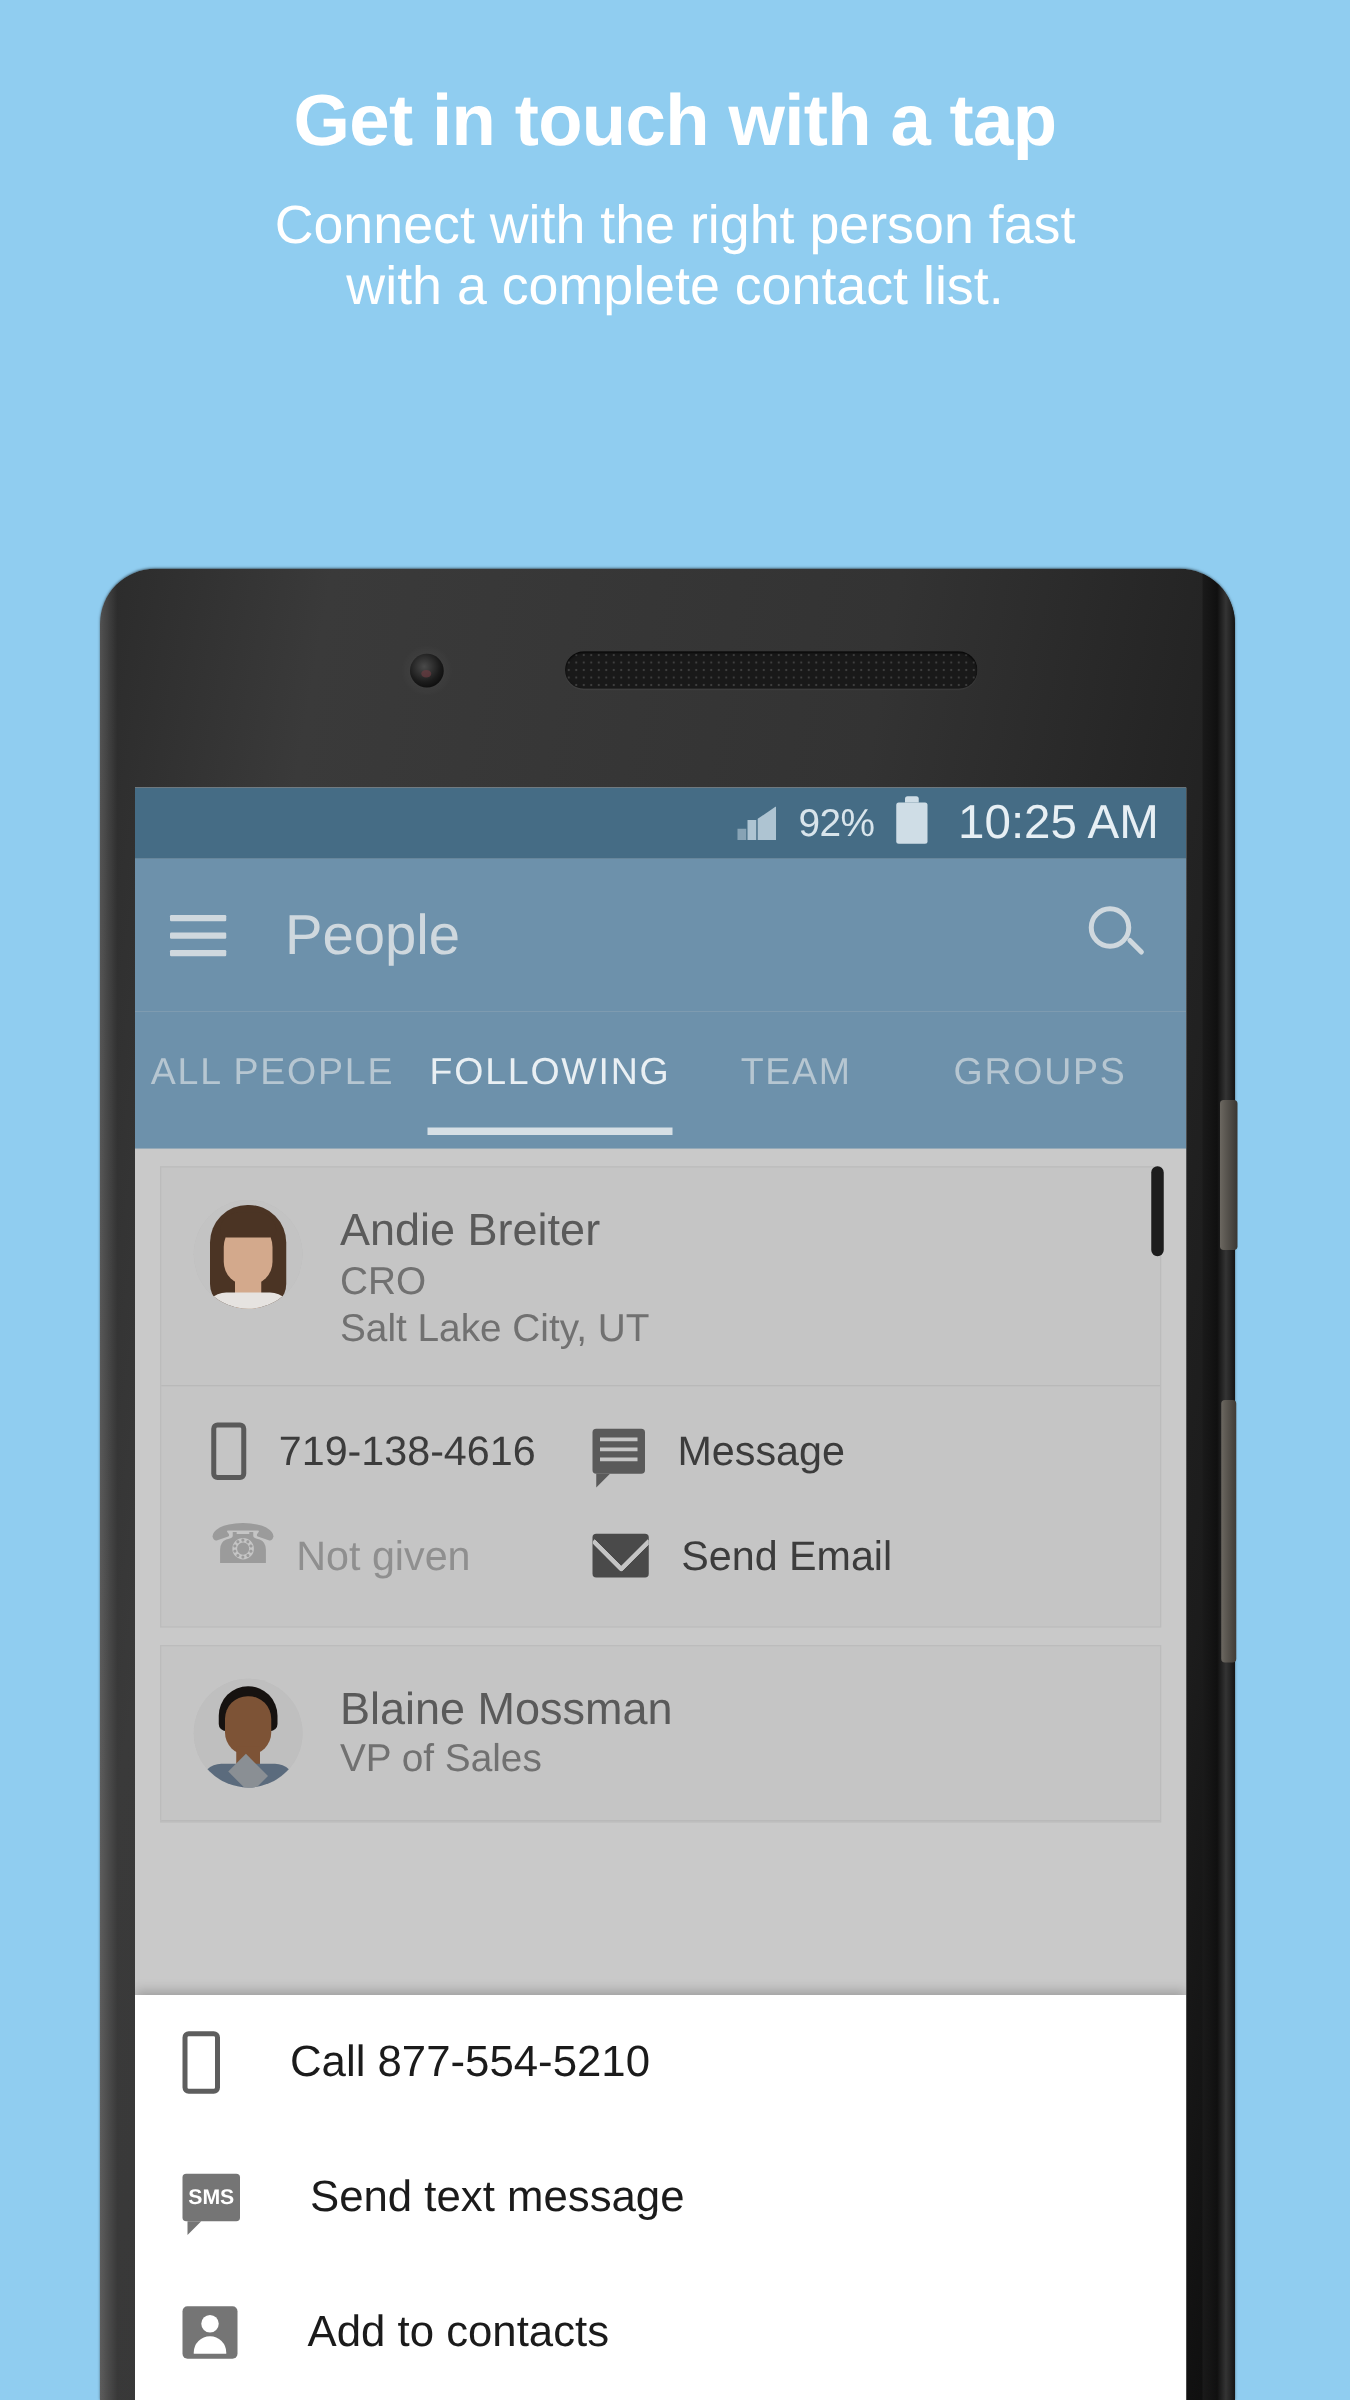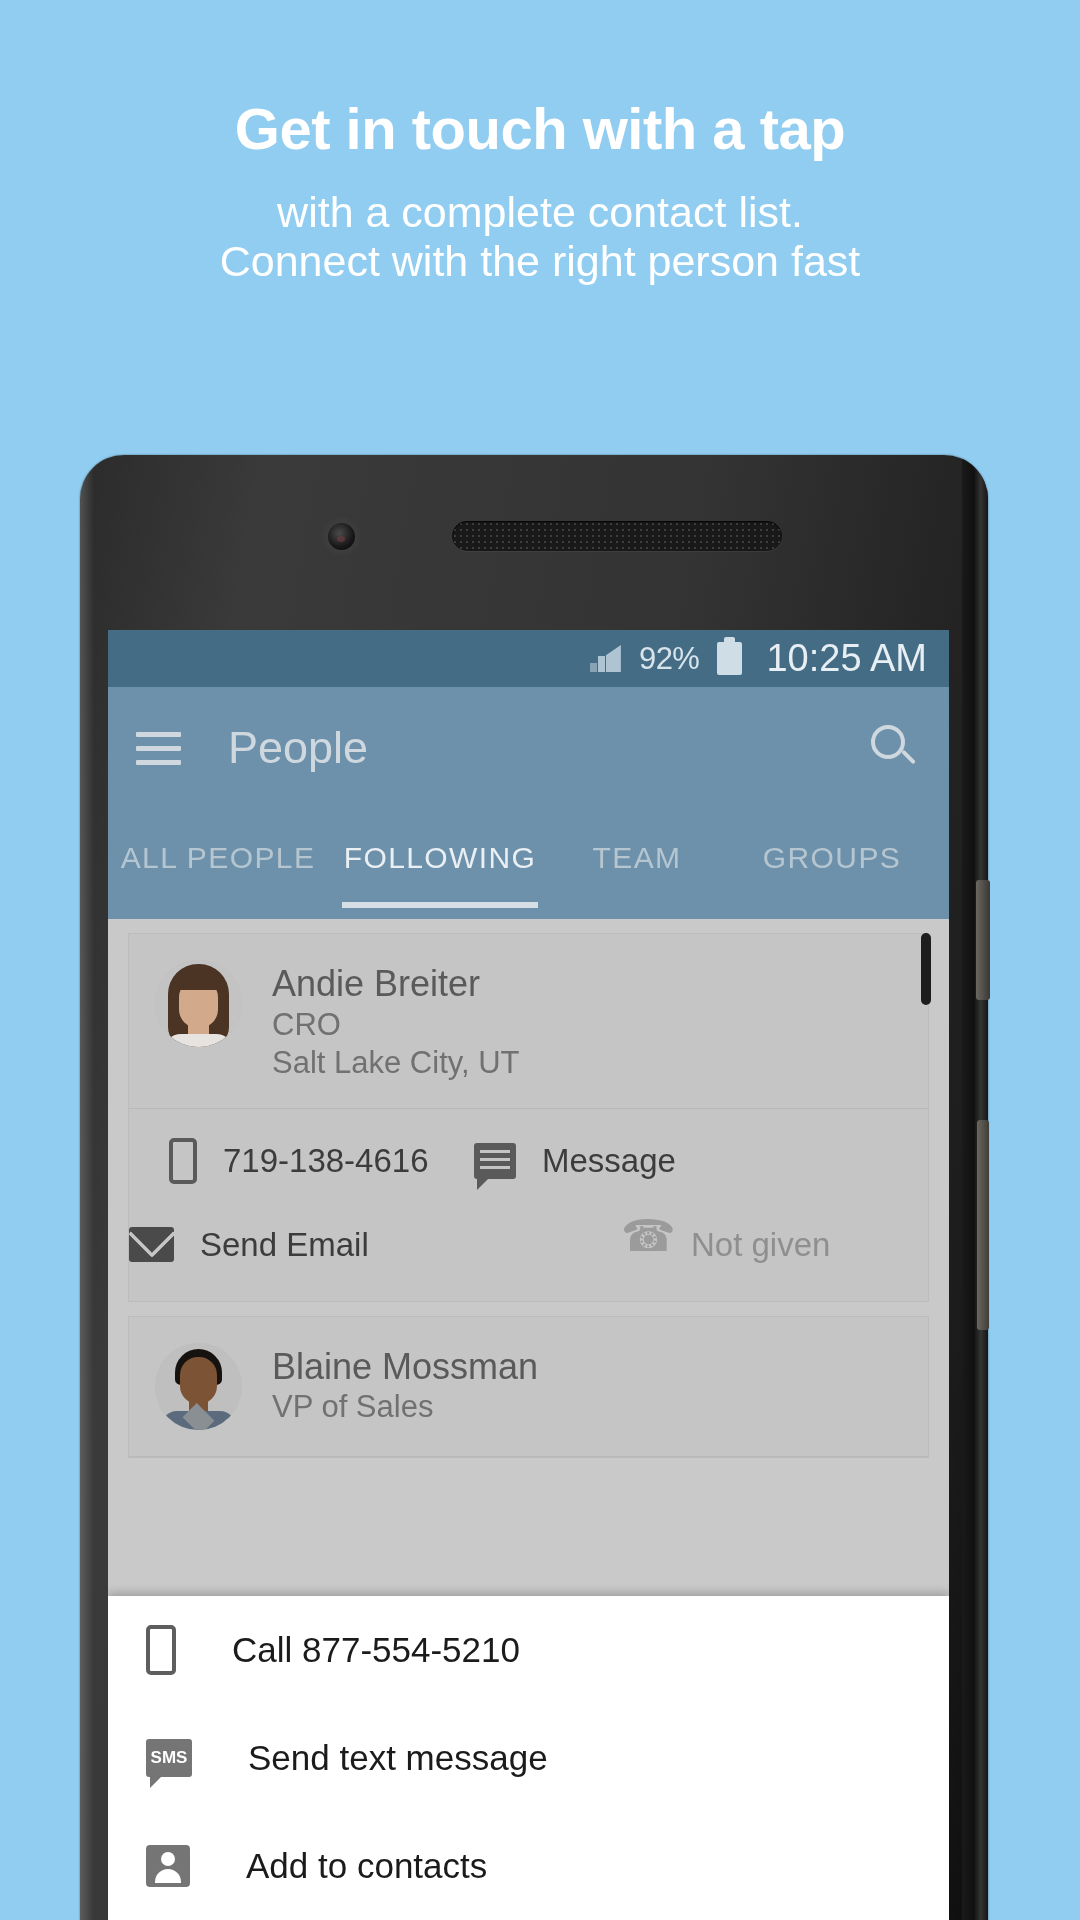--- a/index.html
+++ b/index.html
@@ -11,21 +11,21 @@
   }
 
   
   .promo {
     position:absolute; left:0; top:0; width:1080px; height:360px;
     text-align:center;
   }
   .promo-title {
     font-size:58px; font-weight:bold; color:#ffffff;
     letter-spacing:-0.5px; line-height:1.0;
-    padding-top:100px;
+    padding-top:68px;
   }
   .promo-sub {
     font-size:43px; font-weight:300; color:#ffffff;
     line-height:1.13; padding-top:30px;
   }
 
   
   .phone {
     position:absolute; left:80px; top:455px;
     width:908px; height:1465px;
@@ -290,22 +290,22 @@
     position:absolute; left:31px; top:66px; width:25px; height:20px;
     background:#8a8f94; transform:rotate(45deg);
   }
 </style>
 </head>
 <body>
 
 <div class="promo">
   <div class="promo-title">Get in touch with a tap</div>
   <div class="promo-sub">
+    <div>Connect with the right person fast</div>
     <div>with a complete contact list.</div>
-    <div>Connect with the right person fast</div>
   </div>
 </div>
 
 <div class="phone">
   <div class="phone-body">
     <div class="camera"></div>
     <div class="earpiece"></div>
     <div class="phone-edge-r"></div>
   </div>
   <div class="btn-power"></div>
@@ -373,27 +373,27 @@
             <div class="act-cell right">
               <span class="ic ic-msg">
                   <i></i>
                   <i></i>
                   <i></i>
                 </span>
               <span class="act-label">Message</span>
             </div>
           </div>
           <div class="act-row">
+            <div class="act-cell left">
+              <span class="ic ic-handset"></span>
+              <span class="act-label dim">Not given</span>
+            </div>
             <div class="act-cell right">
               <span class="ic ic-mail"></span>
               <span class="act-label">Send Email</span>
-            </div>
-            <div class="act-cell left">
-              <span class="ic ic-handset"></span>
-              <span class="act-label dim">Not given</span>
             </div>
           </div>
         </div>
       </div>
 
       <div class="card">
         <div class="card-head">
           <div class="avatar">
             <div class="av-m">
               <div class="hair"></div>

